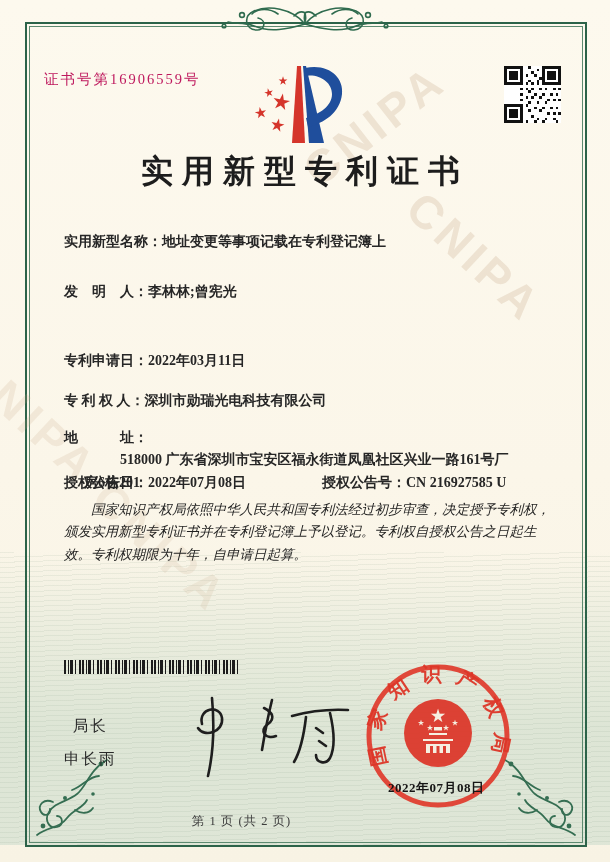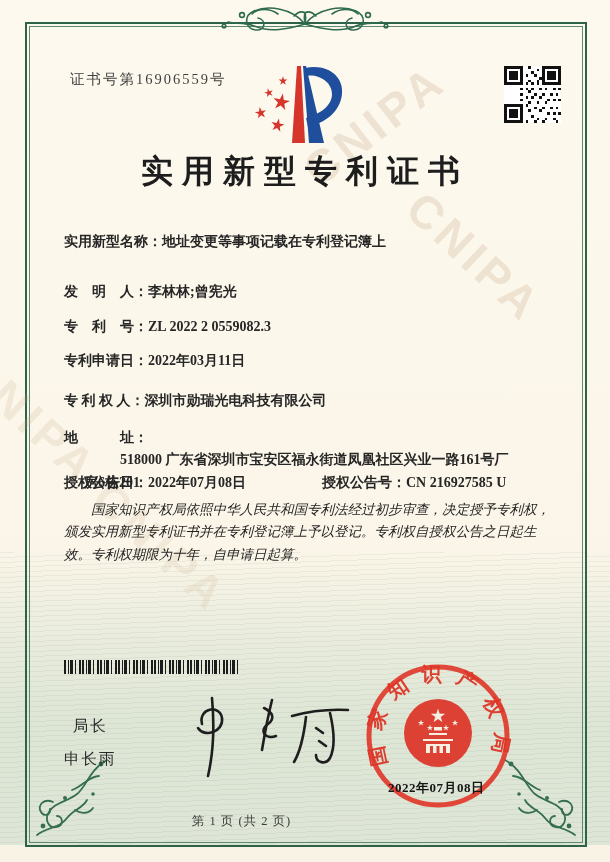--- a/index.html
+++ b/index.html
@@ -29,21 +29,21 @@
   
   .wm{z-index:2;font-family:"Liberation Sans","DejaVu Sans",sans-serif;
       font-weight:bold;font-size:46px;letter-spacing:5px;
       color:rgba(198,166,134,0.26);white-space:nowrap;pointer-events:none;}
   .wm1{left:292px;top:98px;transform:rotate(-38deg);}
   .wm2{left:392px;top:230px;transform:rotate(43deg);}
   .wm3{left:78px;top:520px;transform:rotate(43deg);color:rgba(198,166,134,0.16);}
   .wm4{left:-52px;top:392px;transform:rotate(43deg);color:rgba(198,166,134,0.18);}
   
   .content{z-index:4;}
-  .cert-no{left:70px;top:70px;font-size:14.5px;letter-spacing:2px;color:#404040;}
+  .cert-no{left:44px;top:70px;font-size:14.5px;letter-spacing:2px;color:#be185d;}
   .logo{left:248px;top:56px;width:110px;height:96px;}
   .qr{left:504px;top:66px;width:57px;height:57px;}
   .title{left:0;top:150px;width:610px;text-align:center;
     font-size:32px;font-weight:bold;letter-spacing:9px;color:#1d1d1d;}
   .fields{left:64px;top:0;width:486px;height:862px;pointer-events:none;}
   .frow{position:absolute;left:0;font-size:14px;font-weight:600;color:#262626;line-height:21px;white-space:nowrap;}
   .frow .lab{display:inline-block;}
   .r-name{top:231px}.r-inv{top:281px}.r-pat{top:316px}.r-fil{top:350px}
   .r-own{top:390px}.r-addr{top:427px;white-space:normal;}
   .r-grant{top:472px;width:486px;}
@@ -165,23 +165,20 @@
 
 <div class="abs content title">实用新型专利证书</div>
 
 <div class="abs content fields">
   <div class="frow r-name">
     <span class="lab">实用新型名称：</span><span>地址变更等事项记载在专利登记簿上</span>
   </div>
   <div class="frow r-inv">
     <span class="lab">发　明　人：</span><span>李林林;曾宪光</span>
   </div>
-  <div class="frow r-pat">
-    <span class="lab">专　利　号：</span><span>ZL 2022 2 0559082.3</span>
-  </div>
   <div class="frow r-fil">
     <span class="lab">专利申请日：</span><span>2022年03月11日</span>
   </div>
   <div class="frow r-own">
     <span class="lab">专 利 权 人：</span><span>深圳市勋瑞光电科技有限公司</span>
   </div>
   <div class="frow r-addr">
     <span class="lab">地　　　址：</span><span class="addr-val">518000 广东省深圳市宝安区福永街道凤凰社区兴业一路161号厂房6栋201</span>
   </div>
   <div class="frow r-grant">

